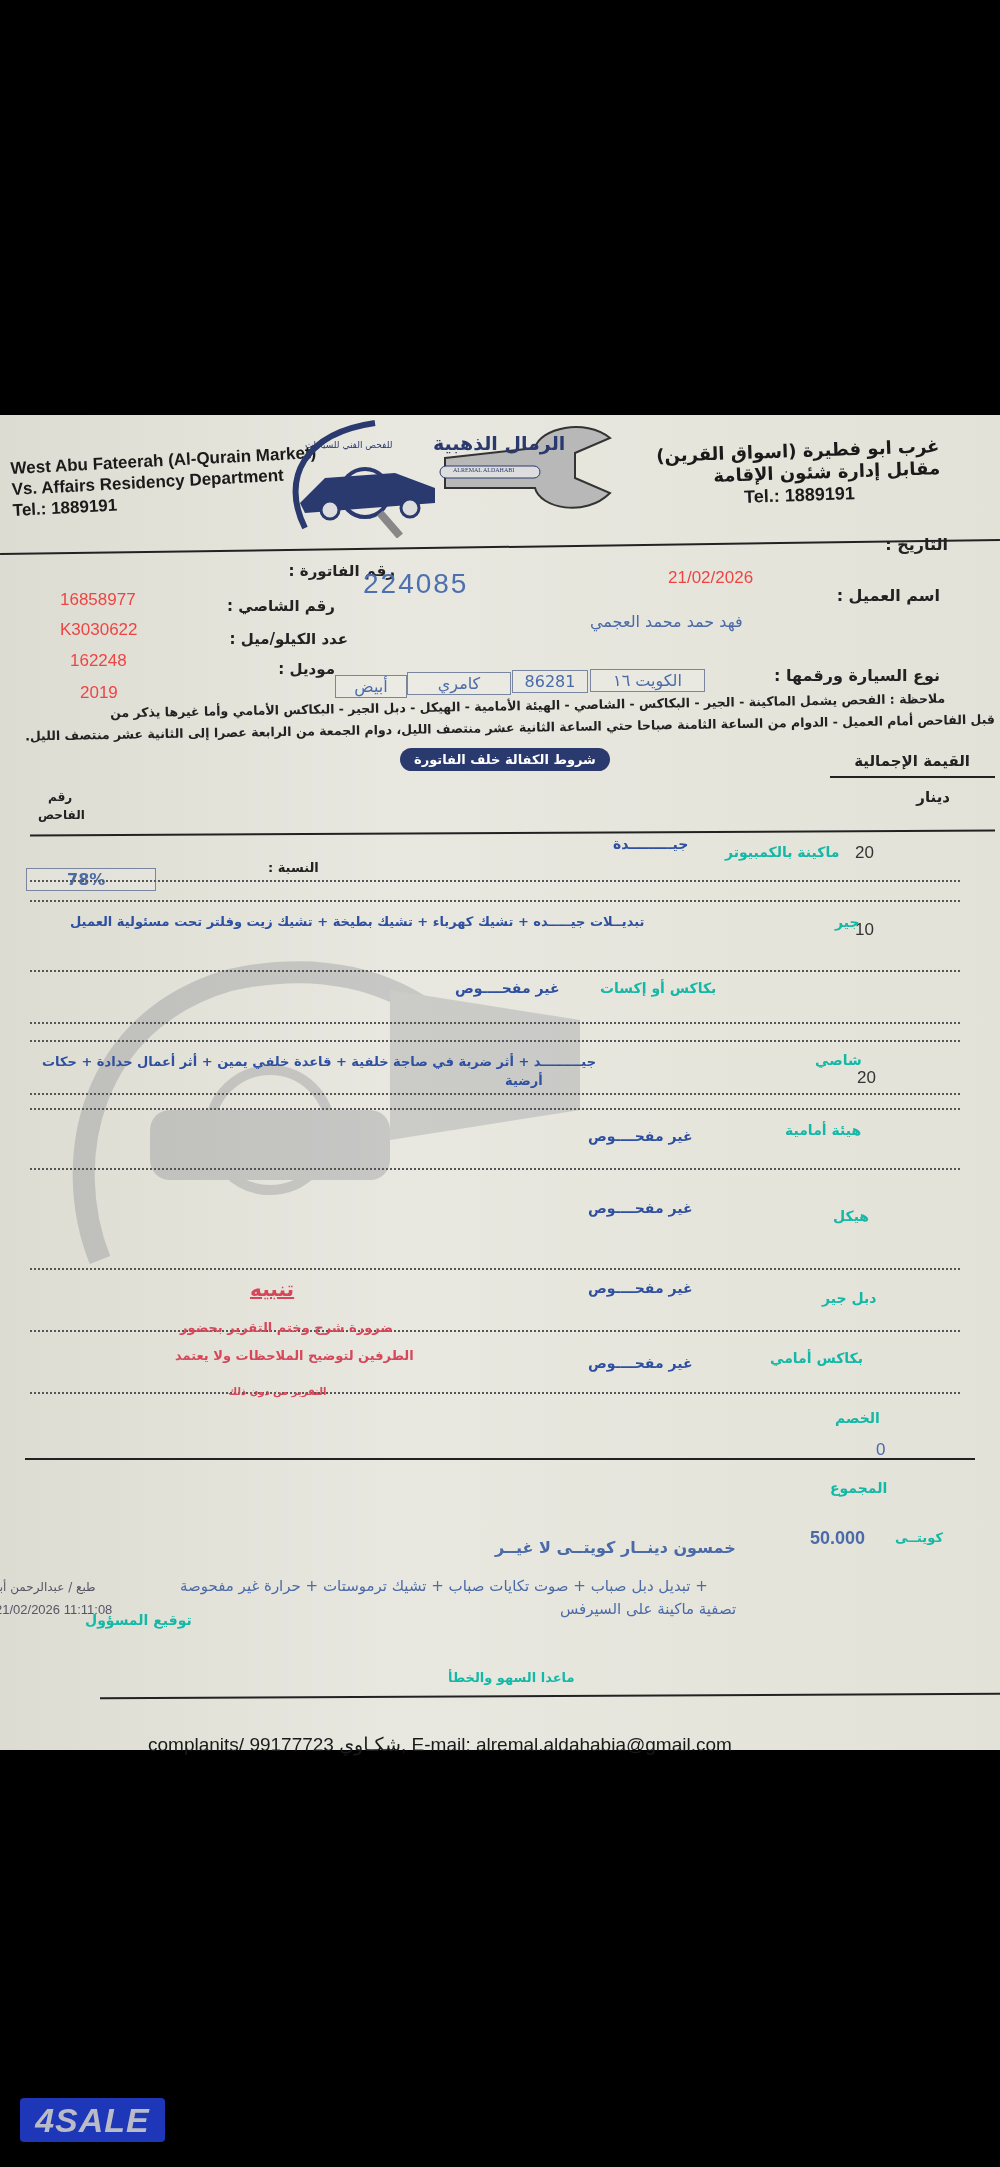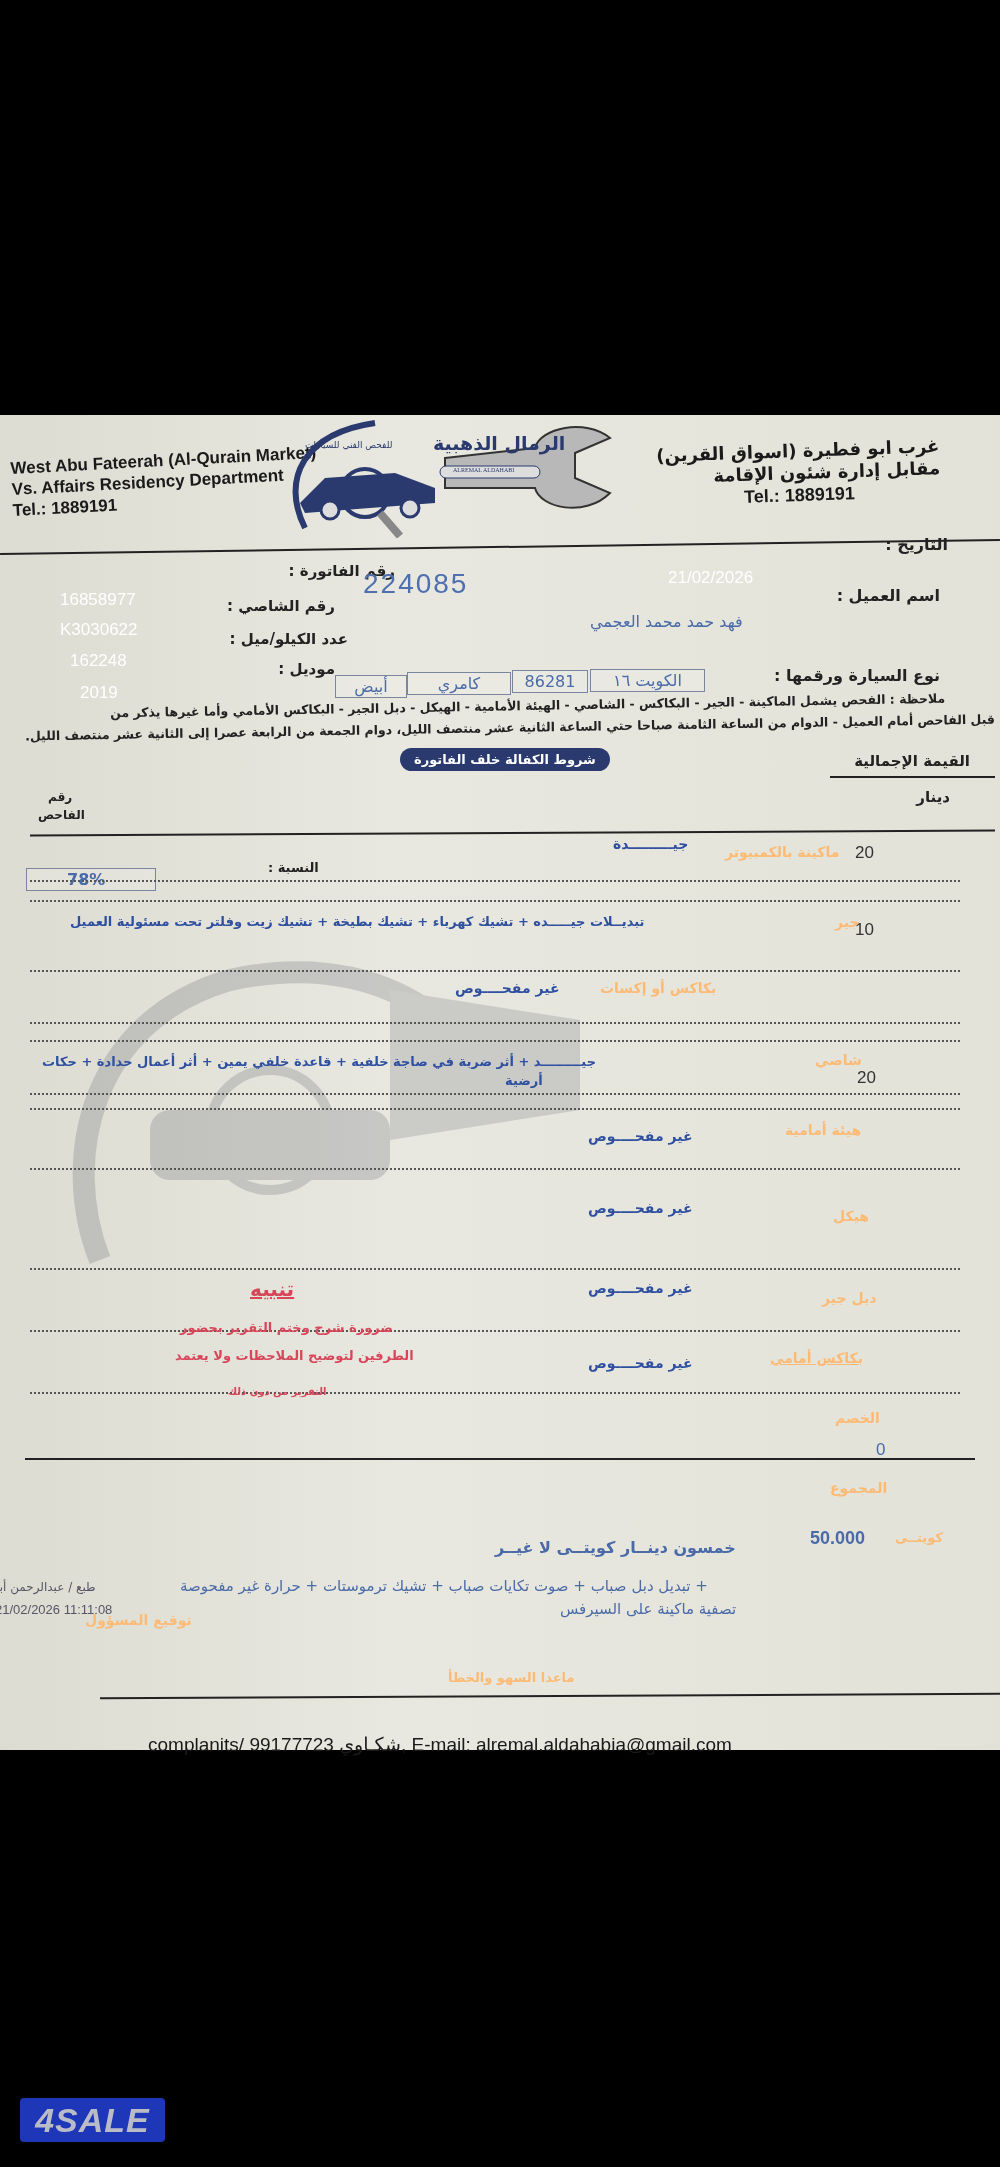--- a/index.html
+++ b/index.html
@@ -6,27 +6,27 @@
   body { width:1000px; height:2167px; background:#000; position:relative; overflow:hidden; font-family:"DejaVu Sans", sans-serif; }
   .paper { position:absolute; left:0; top:415px; width:1000px; height:1335px; background:#e4e4dc;
     background-image: linear-gradient(90deg, #dcdcd2 0%, #e8e8e0 40%, #e2e2d8 100%); }
   .abs { position:absolute; }
   .hdr-en { left:10px; top:458px; font-family:"Liberation Sans", sans-serif; font-weight:bold; font-size:17px; color:#1a1a1a; line-height:21px; transform:rotate(-3deg); transform-origin:left top; }
   .hdr-ar { right:60px; top:440px; direction:rtl; text-align:right; font-weight:bold; font-size:18px; color:#1a1a1a; line-height:22px; transform:rotate(-2deg); }
   .hdr-ar .tel { font-family:"Liberation Sans", sans-serif; font-size:18px; direction:ltr; display:block; text-align:center; }
   .hr { position:absolute; height:2px; background:#222; }
   .logo { left:285px; top:418px; width:330px; height:120px; }
   .lbl { font-weight:bold; font-size:15px; color:#222; direction:rtl; white-space:nowrap; }
-  .val { color:#ffffff; font-size:17px; font-family:"Liberation Sans", sans-serif; white-space:nowrap; }
+  .val { color:#ef4444; font-size:17px; font-family:"Liberation Sans", sans-serif; white-space:nowrap; }
   .val-ar { color:#4a6aa8; font-size:16px; direction:rtl; white-space:nowrap; }
   .box { border:1.5px solid #7a86a0; color:#4a6aa8; font-size:16px; text-align:center; direction:rtl; padding:1px 4px; background:rgba(255,255,255,0.15); }
   .note { direction:rtl; text-align:right; font-size:12.5px; font-weight:bold; color:#222; white-space:nowrap; }
   .pill { left:400px; top:748px; background:#2a3a6e; color:#fff; font-size:13px; font-weight:bold; padding:4px 14px; border-radius:12px; direction:rtl; }
   .dot { position:absolute; height:0; border-top:2px dotted #555; }
-  .row-lbl { font-weight:bold; font-size:14px; color:#fdba74; direction:rtl; white-space:nowrap; }
+  .row-lbl { font-weight:bold; font-size:14px; color:#14b8a6; direction:rtl; white-space:nowrap; }
   .row-num { font-family:"Liberation Sans", sans-serif; font-size:17px; color:#333; }
   .row-val { color:#2f4fa0; font-weight:bold; font-size:14px; direction:rtl; white-space:nowrap; }
   .warn { color:#d8465a; font-weight:bold; direction:rtl; text-align:center; white-space:nowrap; }
   .footer { font-family:"Liberation Sans", sans-serif; font-size:19px; color:#1a1a1a; white-space:nowrap;margin-top:28px; }
   .badge { left:20px; top:2098px; width:145px; height:44px; background:#1e36b8; border-radius:4px; color:#b9bcc7; font-family:"Liberation Sans", sans-serif; font-weight:bold; font-style:italic; font-size:34px; text-align:center; line-height:44px; letter-spacing:1px; }
   .watermark { left:60px; top:960px; width:520px; height:310px; opacity:0.22; }
 </style>
 </head>
 <body>
 
@@ -131,21 +131,21 @@
 <div class="dot" style="left:30px;top:1168px;width:930px;"></div>
 
 <div class="abs row-lbl" style="left:833px;top:1208px;">هيكل</div>
 <div class="abs row-val" style="left:588px;top:1200px;">غير مفحــــوص</div>
 <div class="dot" style="left:30px;top:1268px;width:930px;"></div>
 
 <div class="abs row-lbl" style="left:822px;top:1290px;">دبل جير</div>
 <div class="abs row-val" style="left:588px;top:1280px;">غير مفحــــوص</div>
 <div class="dot" style="left:30px;top:1330px;width:930px;"></div>
 
-<div class="abs row-lbl" style="left:770px;top:1350px;text-decoration:underline;">بكاكس أمامي</div>
+<div class="abs row-lbl" style="left:770px;top:1350px;">بكاكس أمامي</div>
 <div class="abs row-val" style="left:588px;top:1355px;">غير مفحــــوص</div>
 <div class="dot" style="left:30px;top:1392px;width:930px;"></div>
 
 <div class="abs warn" style="left:250px;top:1277px;font-size:20px;text-decoration:underline;">تنبيه</div>
 <div class="abs warn" style="left:180px;top:1320px;font-size:13px;">ضرورة شرح وختم التقرير بحضور</div>
 <div class="abs warn" style="left:175px;top:1348px;font-size:13px;">الطرفين لتوضيح الملاحظات ولا يعتمد</div>
 <div class="abs warn" style="left:228px;top:1386px;font-size:10px;">التقرير من دون ذلك</div>
 
 <div class="abs row-lbl" style="left:835px;top:1410px;text-align:right;">الخصم</div>
 <div class="abs row-num" style="left:876px;top:1440px;color:#4a6aa8;">0</div>

